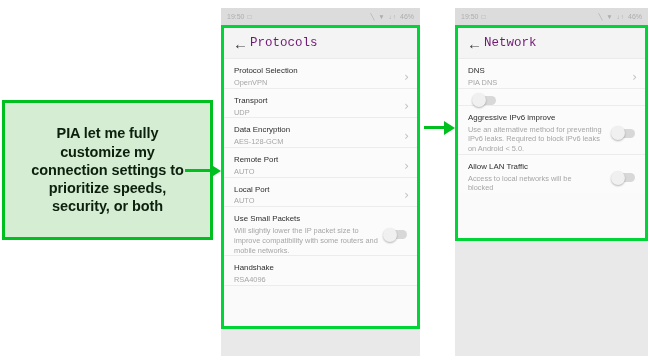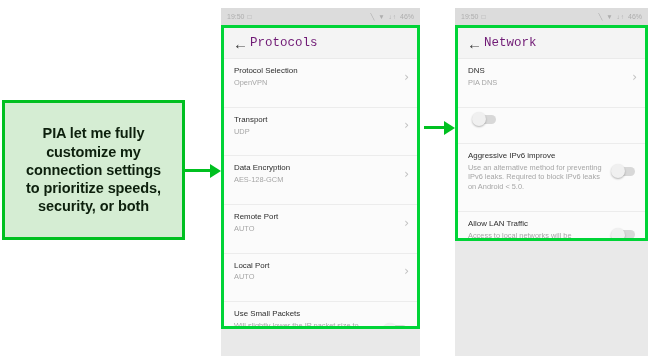--- a/index.html
+++ b/index.html
@@ -13,21 +13,21 @@
     position: relative;
     font-family: "Liberation Sans", sans-serif;
     overflow: hidden;
   }
 
   
   #callout {
     position: absolute;
     left: 2px;
     top: 100px;
-    width: 183px;
+    width: 211px;
     height: 140px;
     box-sizing: border-box;
     background: #d5edd3;
     border: 3px solid #00c020;
     display: flex;
     align-items: center;
     justify-content: center;
     padding: 4px 20px;
   }
   #callout-text {
@@ -105,21 +105,21 @@
     margin-left: 2px;
     font-size: 12.5px;
     color: #701a75;
     font-family: Liberation Mono, monospace;
   }
 
   .list { background: #fbfbfb; }
   .row {
     display: flex;
     align-items: flex-start;
-    padding: 7px 8px 19px 10px;
+    padding: 7px 8px 0 10px;
     border-bottom: 1px solid #ececec;
     position: relative;
   }
   .row-main { flex: 1; min-width: 0; }
   .row-title {
     font-size: 7.9px;
     color: #2d2d2d;
     line-height: 1.25;
     font-weight: 400;
   }

